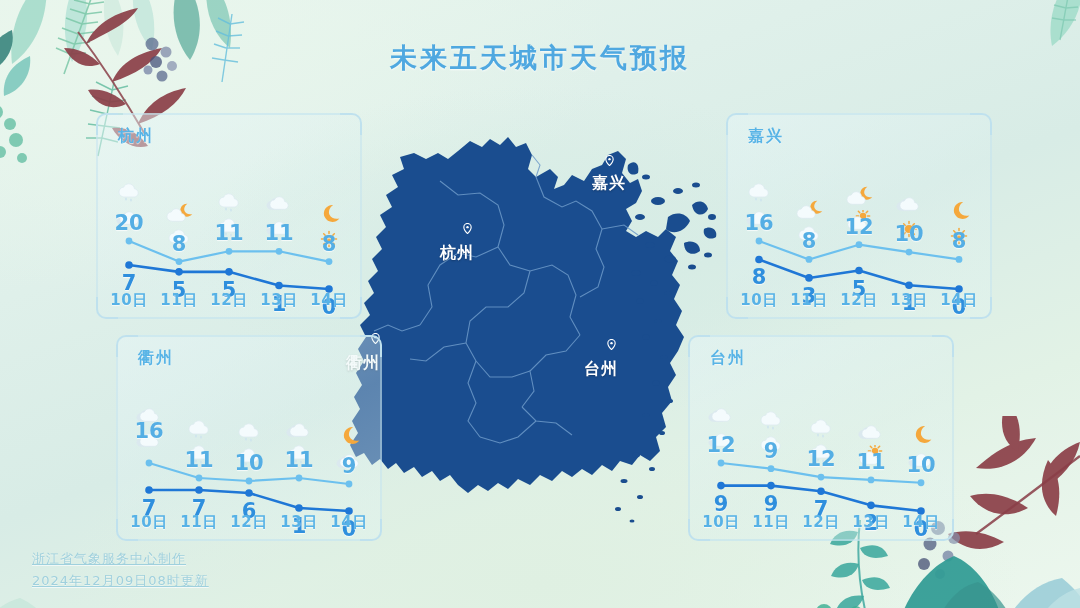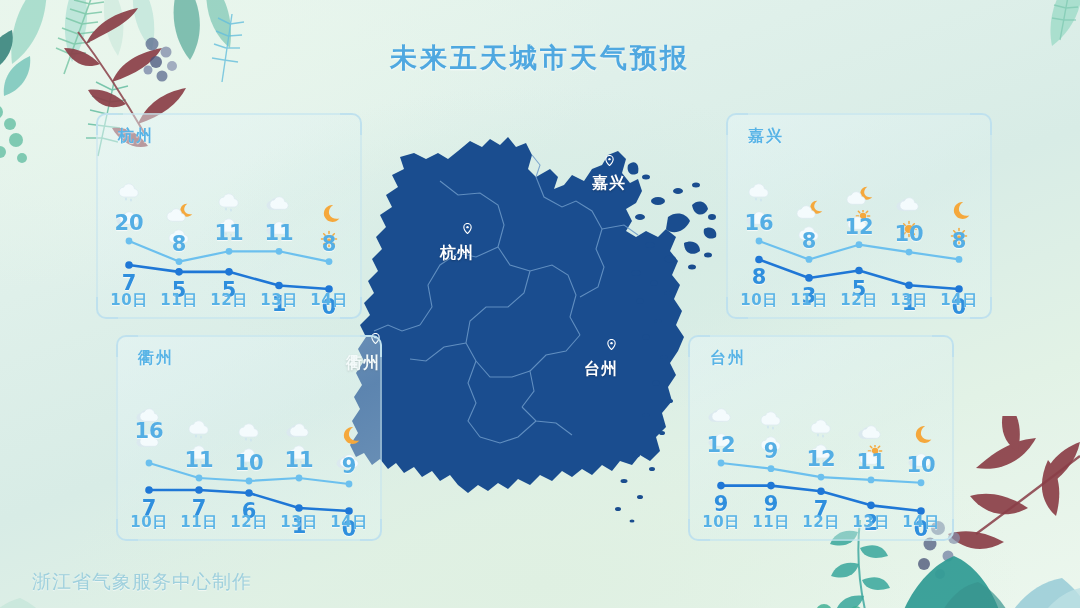--- a/index.html
+++ b/index.html
@@ -91,22 +91,23 @@
   .day{
     position:absolute; left:0; bottom:9px; width:50px; text-align:center;
     font-size:15px; color:#57b2e6; font-weight:700; letter-spacing:.5px;
     text-shadow:0 1px 1px rgba(255,255,255,.7);
   }
   .chart{ position:absolute; left:0; top:0; width:266px; height:206px; pointer-events:none; }
 
   
   #footer{ position:absolute; left:32px; bottom:16px; }
   #footer div{
-    color:#9fd0dd; font-size:19px; line-height:22px; letter-spacing:1px;
+    color:#9fd0dd; font-size:13px; line-height:22px; letter-spacing:1px;
     text-shadow:0 1px 1px rgba(255,255,255,.6);
+    text-decoration:underline;
   }
 </style>
 </head>
 <body>
 
 <div id="stage">
 
   <div class="deco" id="deco-tl">
     <svg viewBox="0 0 300 190" xmlns="http://www.w3.org/2000/svg">
       <g opacity=".9">
@@ -1100,14 +1101,15 @@
           <circle cx="83" cy="150.58823529411765" r="3.8" fill="#1f77d6"></circle>
           <circle cx="133" cy="156.23529411764707" r="3.8" fill="#1f77d6"></circle>
           <circle cx="183" cy="170.35294117647058" r="3.8" fill="#1f77d6"></circle>
           <circle cx="233" cy="176" r="3.8" fill="#1f77d6"></circle>
     </svg>
       </div>
     </div>
 
   <div id="footer">
     <div>浙江省气象服务中心制作</div>
+    <div>2024年12月09日08时更新</div>
   </div>
 </div>
 
 </body></html>

